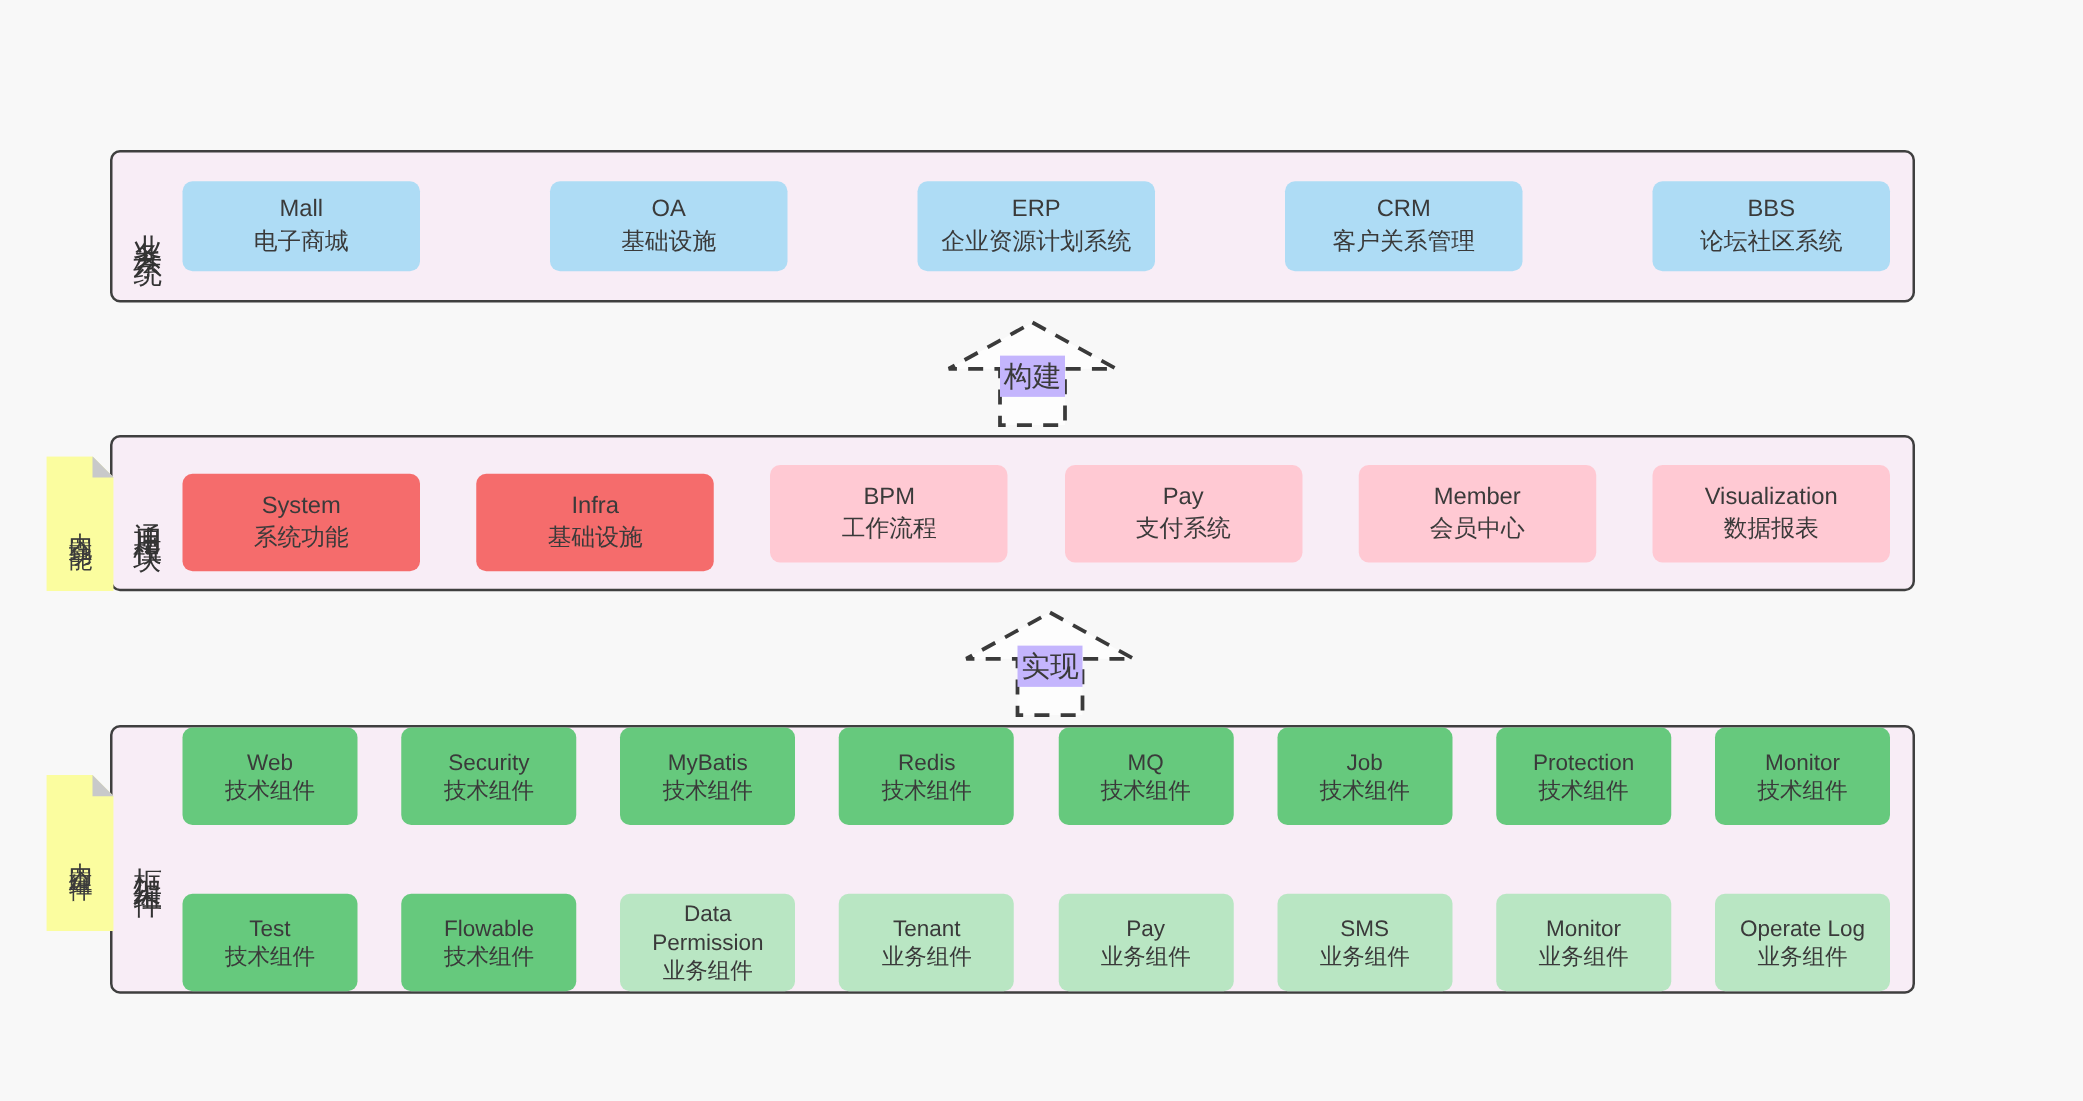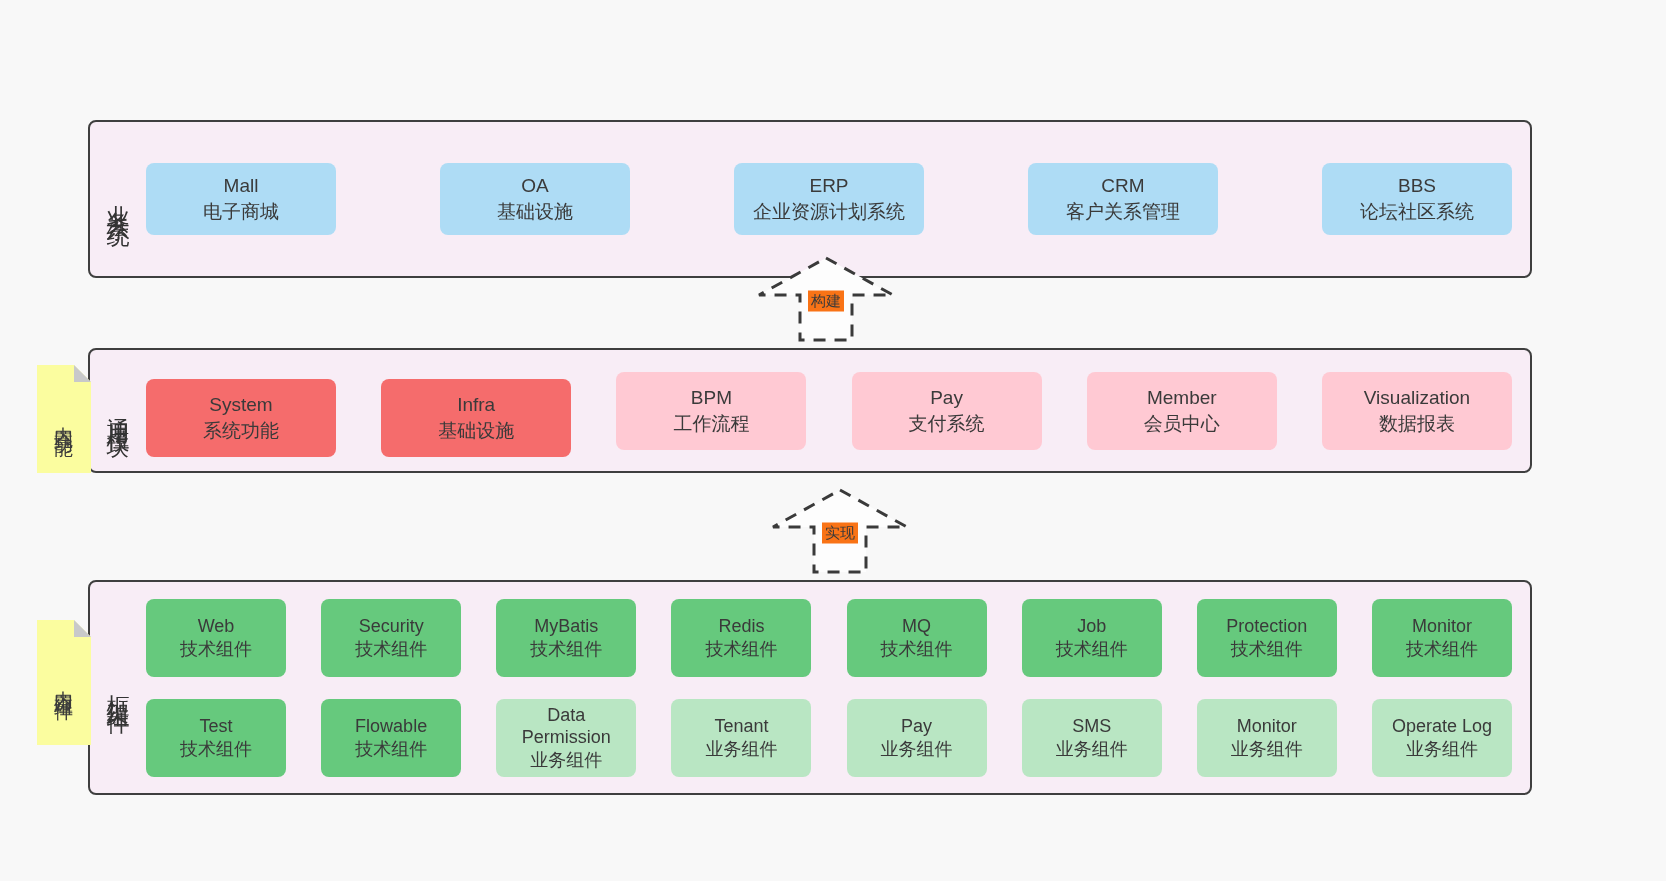--- a/index.html
+++ b/index.html
@@ -4,40 +4,40 @@
 <style>
   html,body { margin:0; padding:0; background:#f8f8f8; }
   body { font-family:"Liberation Sans","DejaVu Sans",sans-serif; color:#3a3a3a; }
   .diagram { position:relative; width:1666px; height:881px; background:#f8f8f8; overflow:hidden; }
 
   .section {
     position:absolute; left:88px; width:1444px;
     background:#f8edf6; border:2px solid #3f3f3f; border-radius:8px;
     box-sizing:border-box;
   }
-  .sec-business  { top:120px; height:158px;text-decoration:underline; }
+  .sec-business  { top:120px; height:122px;text-decoration:underline; }
   .sec-modules   { top:348px; height:125px; }
   .sec-components{ top:580px; height:215px; }
 
   .section-label {
     position:absolute; left:0; top:0; bottom:0; width:56px;
     display:flex; align-items:center; justify-content:center;
   }
   .section-label span {
     writing-mode:vertical-rl; text-orientation:upright;
     font-size:23px; letter-spacing:6px; color:#333; line-height:1;
   }
 
   .boxes {
     position:absolute; left:56px; right:18px; top:0; bottom:0;
     display:flex; align-items:center; justify-content:space-between;
   }
   .boxes-col {
     position:absolute; left:56px; right:18px; top:0; bottom:0;
-    display:flex; flex-direction:column; justify-content:center; gap:22px;
+    display:flex; flex-direction:column; justify-content:space-between; gap:22px;
   }
   .row { display:flex; justify-content:space-between; }
 
   .box {
     border-radius:8px; box-sizing:border-box; padding:4px 6px;
     display:flex; flex-direction:column; align-items:center; justify-content:center;
     text-align:center; font-size:19px; line-height:1.35; color:#3a3a3a;
   }
   .box-wide { width:190px; }
   .sec-business  .box { height:72px; }
@@ -66,21 +66,21 @@
     writing-mode:vertical-rl; text-orientation:upright;
     font-size:19px; letter-spacing:4px; color:#3b3b3b; line-height:1;
   }
 
   .arrow { position:absolute; width:140px; height:88px; }
   .arrow-build     { left:756px; top:255px; }
   .arrow-implement { left:770px; top:487px;text-decoration:underline; }
   .arrow svg { display:block; }
   .arrow-label {
     position:absolute; left:50%; top:46px; transform:translate(-50%,-50%);
-    background:#f97316; padding:1px 3px; font-size:15px; color:#3a3a3a; white-space:nowrap;
+    background:#c4b5fd; padding:1px 3px; font-size:23px; color:#3a3a3a; white-space:nowrap;
   }
 </style>
 </head>
 <body>
 
 <div class="diagram">
 
   <div class="section sec-business">
     <div class="section-label">
       <span>业务系统</span>

